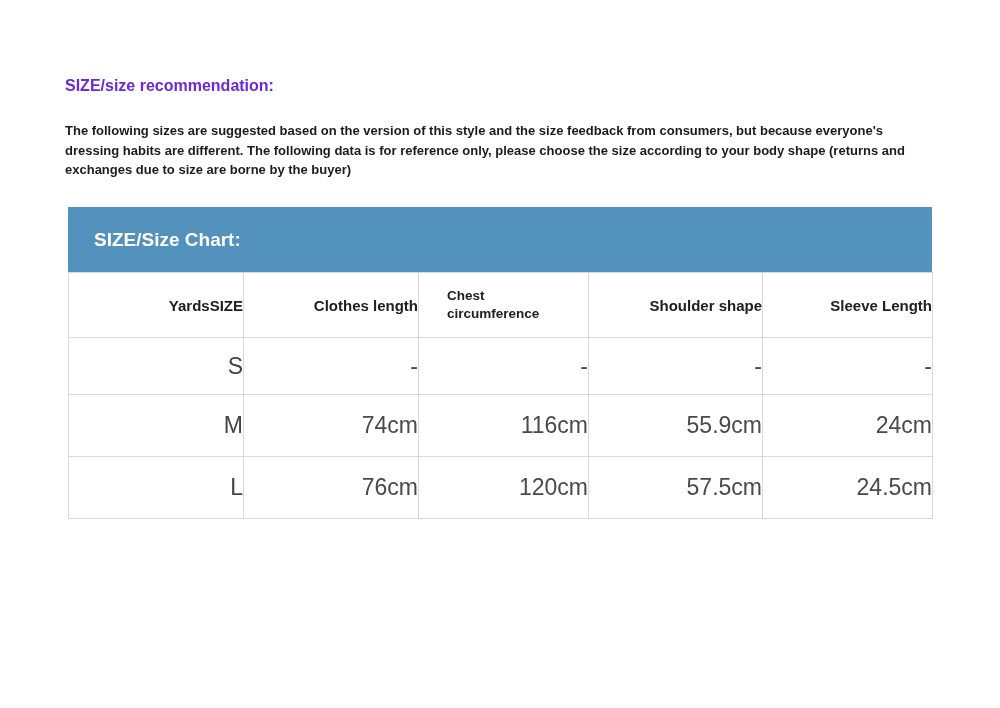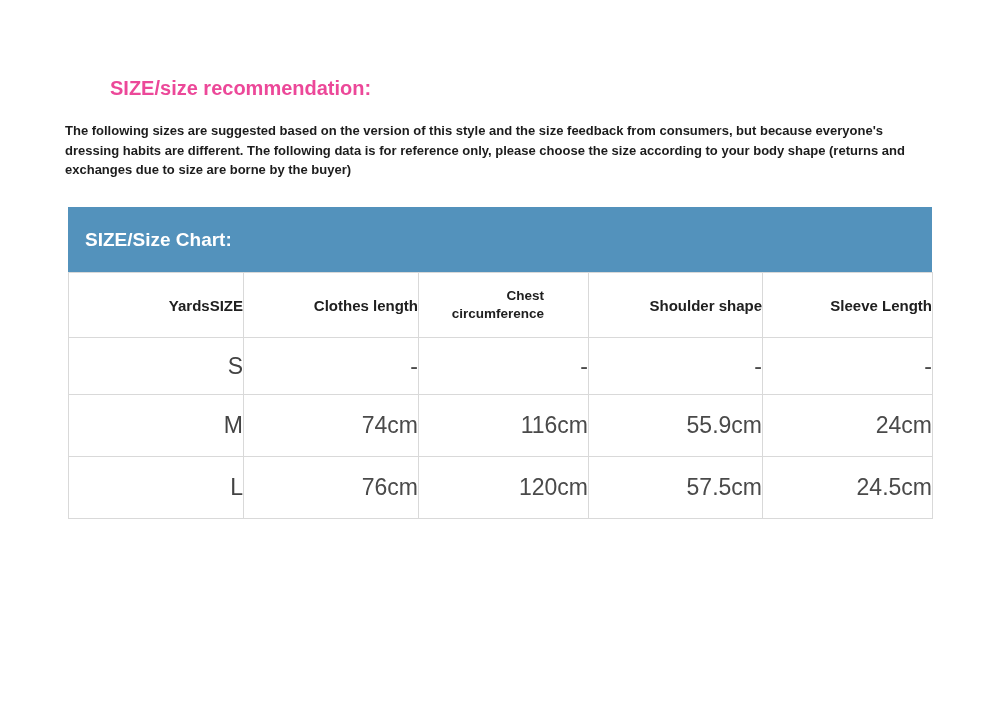--- a/index.html
+++ b/index.html
@@ -13,45 +13,44 @@
   .page {
     position: relative;
     width: 1000px;
     height: 708px;
     background: #ffffff;
   }
   .rec-heading {
     position: absolute;
     left: 65px;
     top: 77px;
-    font-size: 20px;
+    font-size: 16px;
     font-weight: bold;
-    color: #ec4899;
-    margin-left: 45px;
+    color: #6d28d9;
   }
   .rec-body {
     position: absolute;
     left: 65px;
     top: 121px;
     width: 868px;
     font-size: 13px;
     font-weight: bold;
     color: #1c1c1c;
     line-height: 19.5px;
   }
   .chart-title-bar {
     position: absolute;
     left: 68px;
     top: 207px;
     width: 864px;
     height: 65px;
     background: #5392bc;
     display: flex;
     align-items: center;
-    padding-left: 17px;
+    padding-left: 26px;
   }
   .chart-title-bar .title-text {
     color: #ffffff;
     font-size: 19px;
     font-weight: bold;
   }
   table.size-table {
     position: absolute;
     left: 68px;
     top: 272px;
@@ -67,21 +66,21 @@
     background: #ffffff;
   }
   .size-table th {
     height: 65px;
     font-size: 15px;
     font-weight: bold;
     color: #202020;
   }
   .size-table th.th-chest {
     font-size: 13.5px;
-    text-align: right;
+    text-align: left;
     padding-left: 28px;
     padding-right: 44px;
     line-height: 18px;
   }
   .size-table td {
     font-size: 23px;
     font-weight: normal;
     color: #4a4a4a;
   }
   .size-table tr.row-s td { height: 57px; }

